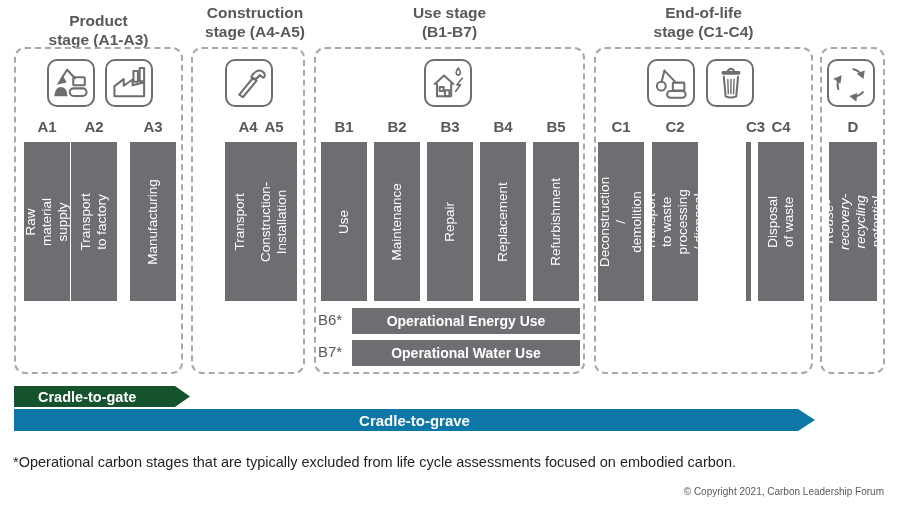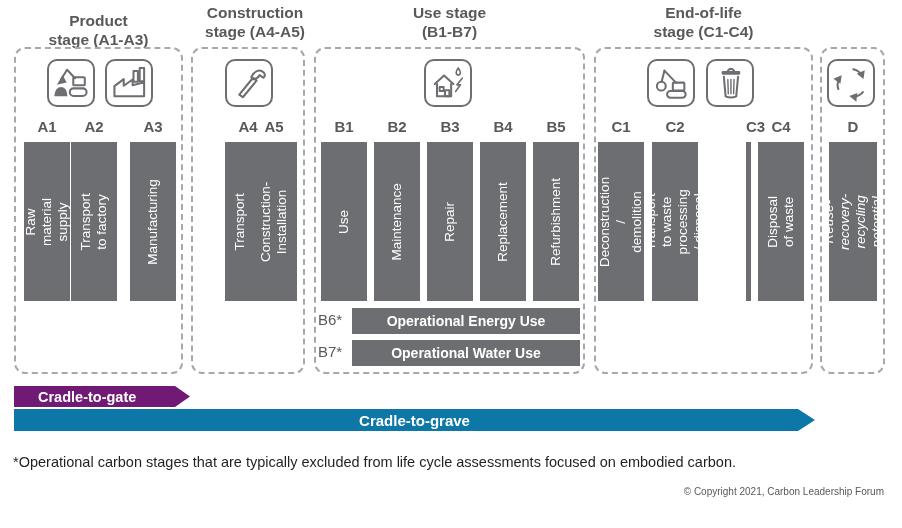--- a/index.html
+++ b/index.html
@@ -24,21 +24,21 @@
   .col-bar { margin-top:2px; height:159px; background:#6d6e71; display:flex;
              align-items:center; justify-content:center; }
   .vlabel { transform:rotate(-90deg); width:154px; text-align:center; color:#ffffff;
             font-size:13.5px; line-height:1.18; white-space:pre-line; }
   .vlabel.italic { font-style:italic; font-size:13.5px; }
 
   .op-code { position:absolute; font-weight:normal; font-size:15px; color:#58595b; width:36px; }
   .op-bar { position:absolute; height:26px; background:#6d6e71; color:#fff; font-weight:bold;
             font-size:14px; display:flex; align-items:center; justify-content:center; }
 
-  .gate-arrow { position:absolute; left:14px; top:386px; width:176px; height:21px; background:#701a75;
+  .gate-arrow { position:absolute; left:14px; top:386px; width:176px; height:21px; background:#14532d;
                 clip-path:polygon(0 0, calc(100% - 15px) 0, 100% 50%, calc(100% - 15px) 100%, 0 100%);
                 color:#fff; font-weight:bold; font-size:14.5px; display:flex; align-items:center;
                 padding-left:24px; }
   .grave-arrow { position:absolute; left:14px; top:409px; width:801px; height:22px; background:#0d77a8;
                  clip-path:polygon(0 0, calc(100% - 17px) 0, 100% 50%, calc(100% - 17px) 100%, 0 100%);
                  color:#fff; font-weight:bold; font-size:15px; display:flex; align-items:center;
                  justify-content:center; }
 
   .footnote { position:absolute; left:13px; top:454px; font-size:14.5px; color:#231f20; }
   .copyright { position:absolute; right:18px; top:486px; font-size:10px; color:#58595b; }

